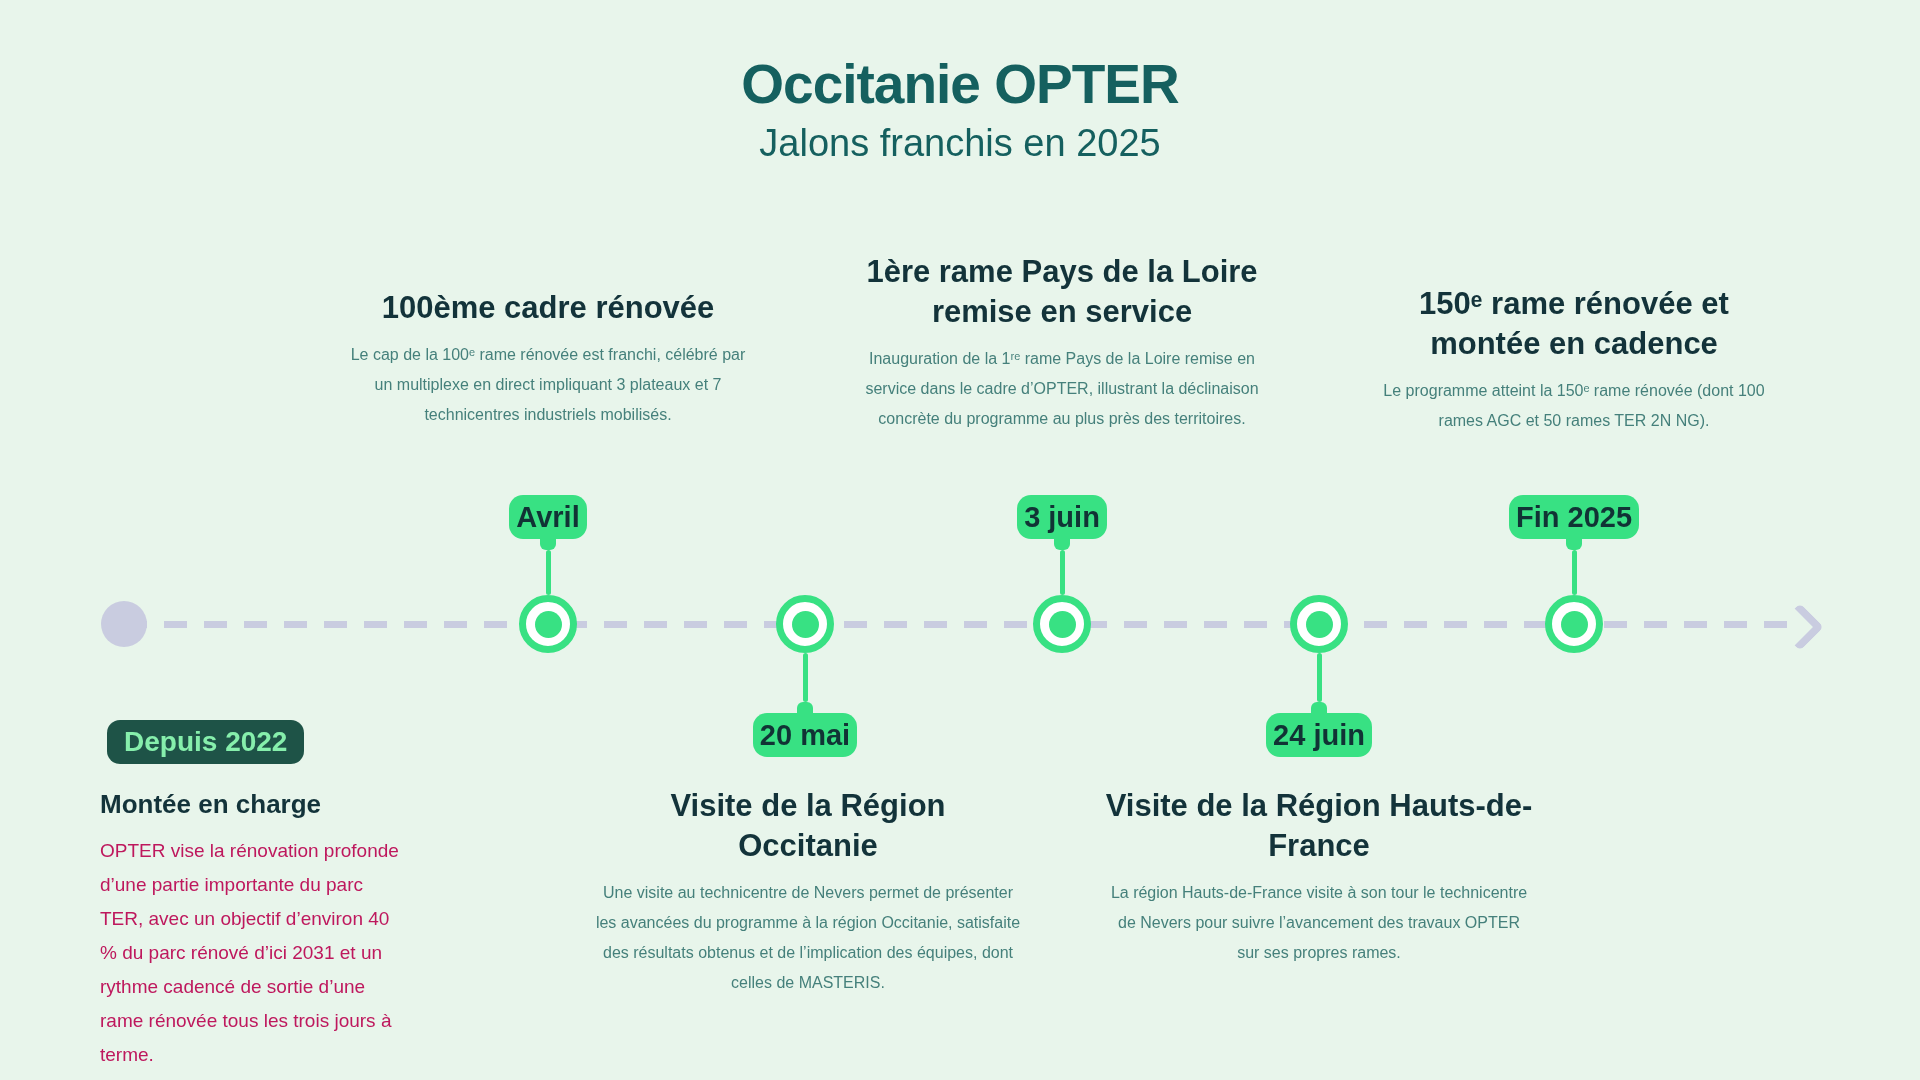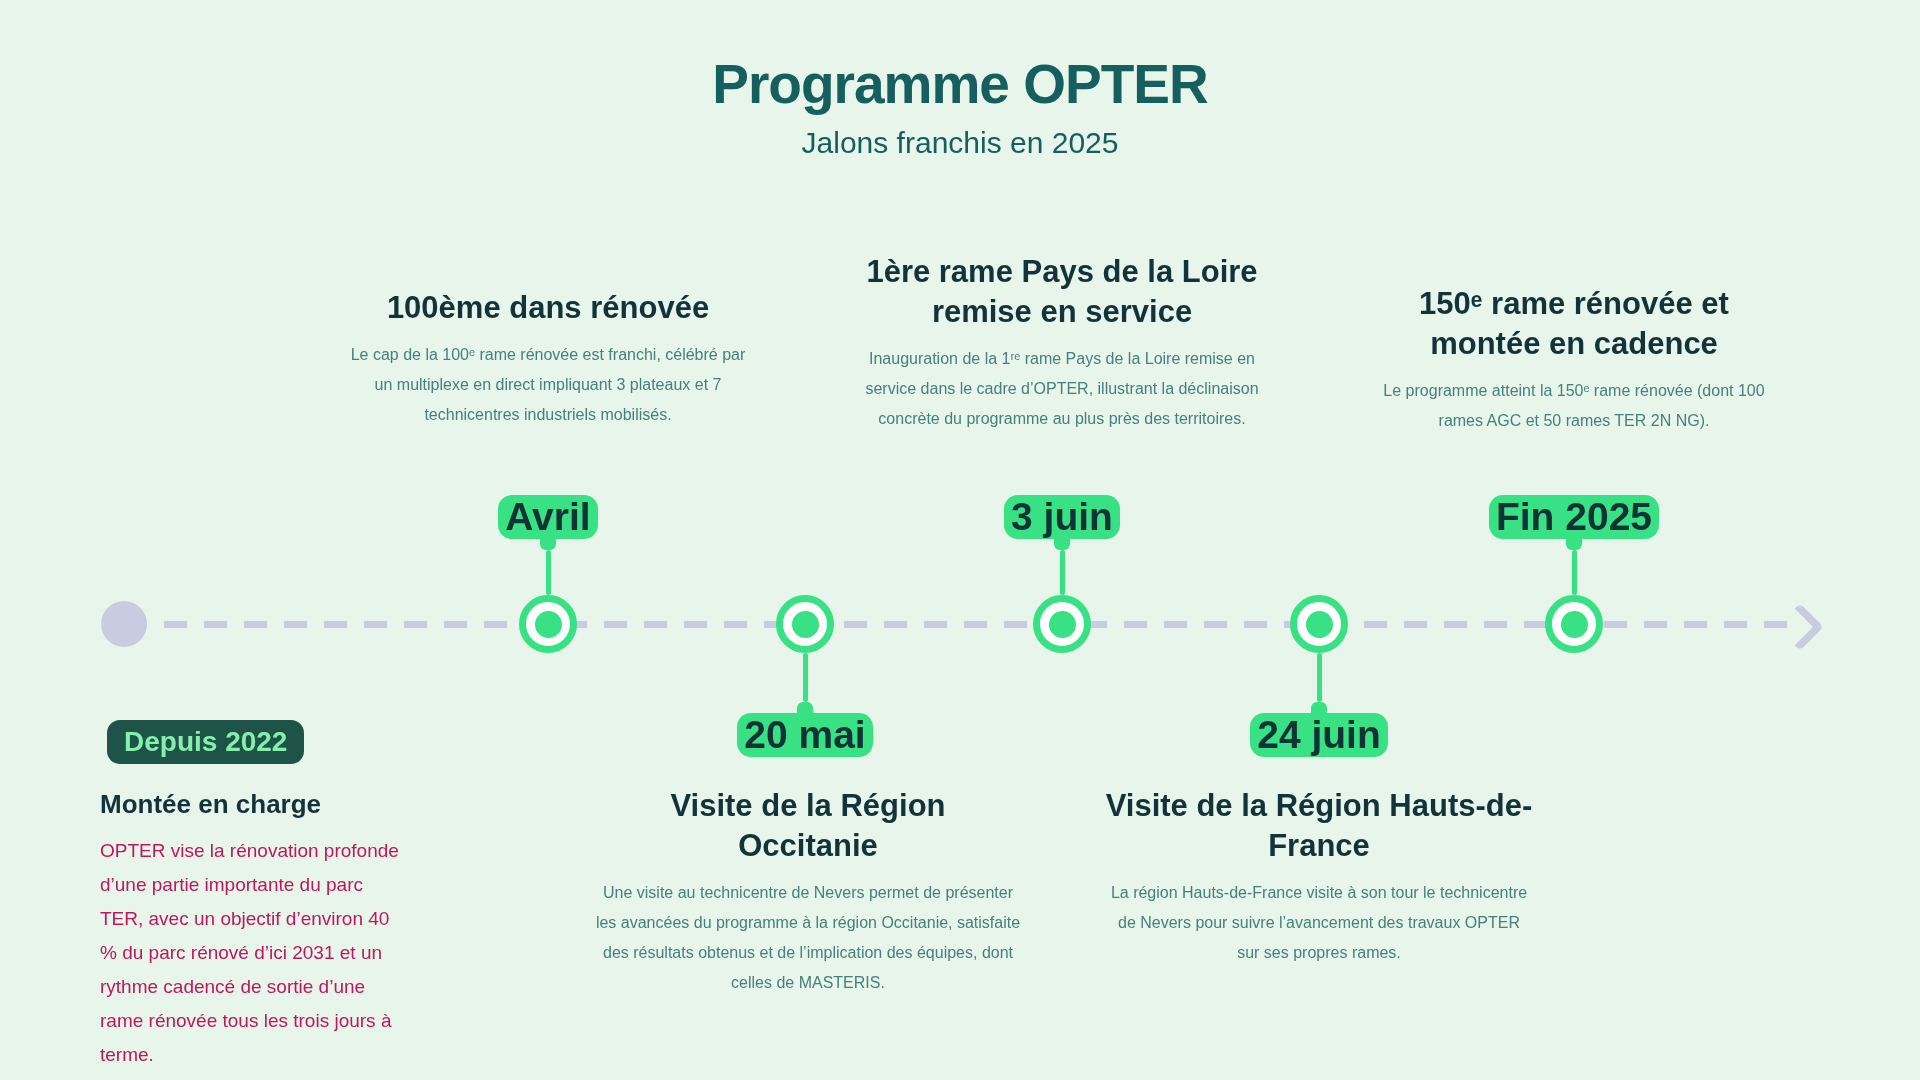--- a/index.html
+++ b/index.html
@@ -2,39 +2,39 @@
 <html><head>
 <meta charset="utf-8">
 <style>
   html,body{margin:0;padding:0;}
   body{font-family:"Liberation Sans","DejaVu Sans",sans-serif;background:#e8f5eb;}
   .stage{position:relative;width:1920px;height:1080px;background:#e8f5eb;overflow:hidden;}
 
   
   .masthead{position:absolute;left:0;top:52px;width:100%;text-align:center;}
   .masthead h1{margin:0;font-size:55px;line-height:64px;font-weight:bold;color:#15605f;letter-spacing:-1px;}
-  .masthead p{margin:10px 0 0 0;font-size:30px;line-height:34px;font-weight:500;color:#15605f;}
+  .masthead p{margin:10px 0 0 0;font-size:38px;line-height:34px;font-weight:500;color:#15605f;}
 
   
   .axis-line{position:absolute;left:124px;top:621px;width:1668px;height:7px;border-radius:4px;
     background:repeating-linear-gradient(90deg,#c9cce0 0 23px,transparent 23px 40px);}
   .axis-start-dot{position:absolute;left:101px;top:601px;width:46px;height:46px;border-radius:50%;background:#c9cce0;}
   .axis-arrow{position:absolute;left:1783px;top:610px;width:26px;height:26px;
     border-top:8px solid #c9cce0;border-right:8px solid #c9cce0;border-radius:6px;transform:rotate(45deg);}
 
   
   .node{position:absolute;top:595px;width:44px;height:44px;background:#ffffff;border:7px solid #38e183;
     border-radius:50%;display:flex;align-items:center;justify-content:center;box-sizing:content-box;}
   .node-core{width:27px;height:27px;border-radius:50%;background:#38e183;}
 
   
   .pin{position:absolute;width:240px;display:flex;flex-direction:column;align-items:center;}
   .pin-top{top:495px;height:100px;}
   .pin-bottom{top:653px;height:104px;}
-  .badge{display:inline-block;background:#38e183;color:#113335;font-weight:bold;font-size:39px;
+  .badge{display:inline-block;background:#38e183;color:#113335;font-weight:bold;font-size:29px;
     line-height:44px;height:44px;padding:0 7px;border-radius:14px;white-space:nowrap;}
   .nub{width:16px;height:13px;background:#38e183;}
   .pin-top .nub{border-radius:0 0 6px 6px;margin-top:-2px;}
   .pin-bottom .nub{border-radius:6px 6px 0 0;margin-bottom:-2px;}
   .drop{width:5px;flex:1;background:#38e183;border-radius:3px;}
 
   
   .content{position:absolute;text-align:center;}
   .content h2{margin:0 auto;font-size:31px;line-height:40px;font-weight:bold;color:#13333a;}
   .content p{margin:12px auto 0 auto;font-size:16px;line-height:30px;color:#45807b;}
@@ -45,21 +45,21 @@
     line-height:44px;height:44px;padding:0 17px;border-radius:13px;margin-left:7px;white-space:nowrap;}
   .origin h2{margin:24px 0 0 0;font-size:26px;line-height:32px;font-weight:bold;color:#13333a;}
   .origin p{margin:14px 0 4px 0;font-size:19px;line-height:34px;color:#be185d;max-width:300px;}
 </style>
 </head>
 <body>
 
 <div class="stage">
 
   <header class="masthead">
-    <h1>Programme OPTER</h1>
+    <h1>Occitanie OPTER</h1>
     <p>Jalons franchis en 2025</p>
   </header>
 
   <div class="axis-line"></div>
   <div class="axis-start-dot"></div>
   <div class="axis-arrow"></div>
 
   <div class="node" style="left:519px">
       <div class="node-core"></div>
     </div>
@@ -100,21 +100,21 @@
     <span class="badge">24 juin</span>
   </div>
 
   <div class="pin pin-top" style="left:1454px">
     <span class="badge">Fin 2025</span>
     <span class="nub"></span>
     <span class="drop"></span>
   </div>
 
   <section class="content" style="left:338px;top:288px;width:420px">
-    <h2>100ème dans rénovée</h2>
+    <h2>100ème cadre rénovée</h2>
     <p style="max-width:400px">Le cap de la 100ᵉ rame rénovée est franchi, célébré par un multiplexe en direct impliquant 3 plateaux et 7 technicentres industriels mobilisés.</p>
   </section>
 
   <section class="content" style="left:832px;top:252px;width:460px">
     <h2 style="max-width:460px">1ère rame Pays de la Loire remise en service</h2>
     <p style="max-width:430px">Inauguration de la 1ʳᵉ rame Pays de la Loire remise en service dans le cadre d’OPTER, illustrant la déclinaison concrète du programme au plus près des territoires.</p>
   </section>
 
   <section class="content" style="left:1364px;top:284px;width:420px">
     <h2 style="max-width:360px">150ᵉ rame rénovée et montée en cadence</h2>

